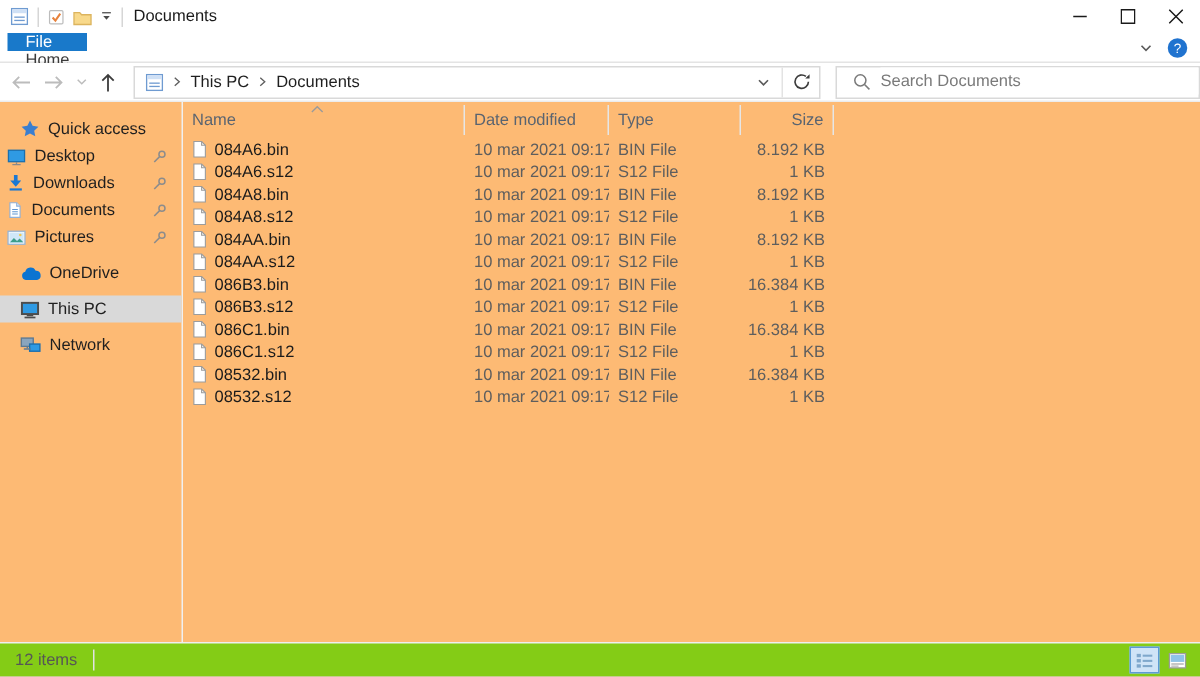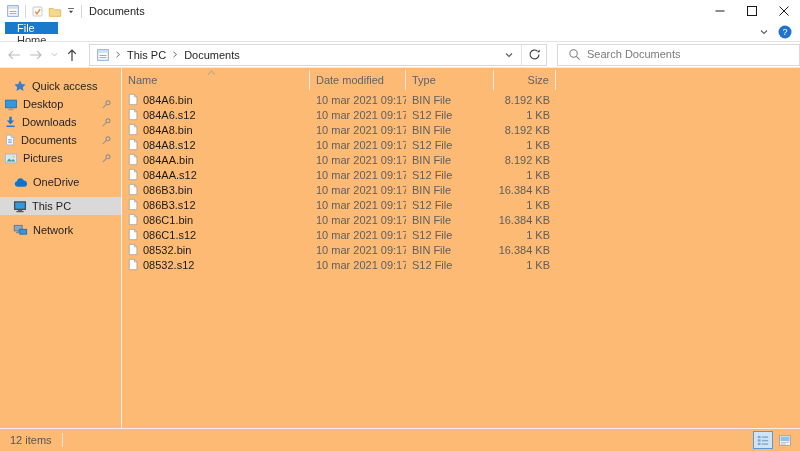--- a/index.html
+++ b/index.html
@@ -69,21 +69,21 @@
   .frow { display:flex; height:15px; align-items:center; }
   .fcell { overflow:hidden; white-space:nowrap; }
   .fcell.c0 { width:185px; display:flex; align-items:flex-end; padding-left:3px; color:#1b1b1b; }
   .fcell.c0 .ic { margin-right:5px; }
   .fcell.c1 { width:96px; padding-left:6px; color:#5e5e5e; }
   .fcell.c2 { width:88px; padding-left:6px; color:#5e5e5e; }
   .fcell.c3 { width:62px; text-align:right; padding-right:6px; color:#5e5e5e; }
 
   
   #statusbar { position:absolute; left:0; top:428px; width:800px; height:23px;
-    border-top:1px solid #eeeeee; display:flex; align-items:center; background:#fdba74; }
+    border-top:1px solid #eeeeee; display:flex; align-items:center; background:#84cc16; }
   #item-count { margin-left:10px; color:#565656; }
   .st-sep { width:1px; height:14px; background:#e2e2e2; margin-left:10px; }
   #view-buttons { position:absolute; right:5px; top:2px; display:flex; gap:2px; }
   .viewbtn { width:20px; height:18px; display:flex; align-items:center; justify-content:center;
     border:1px solid transparent; }
   .viewbtn.selected { background:#cfe4f7; border-color:#5b9bd5; }
 </style>
 </head>
 <body>
 

